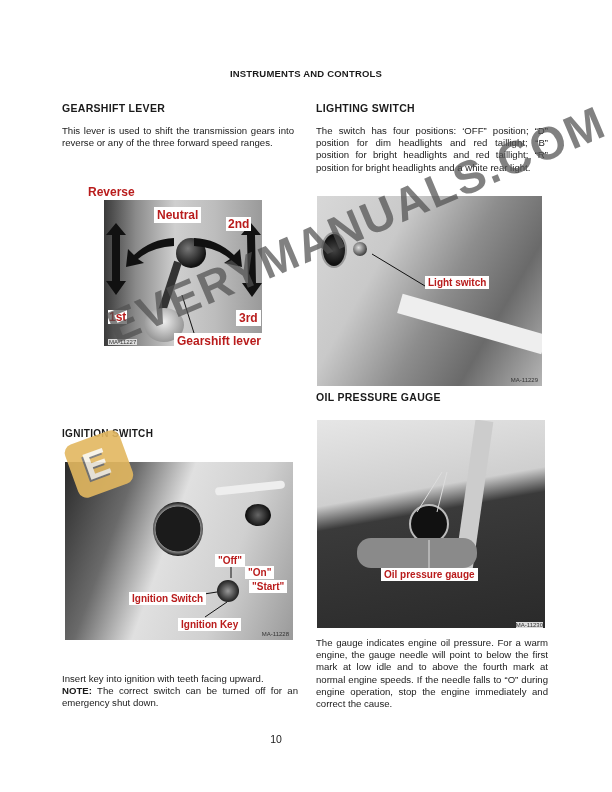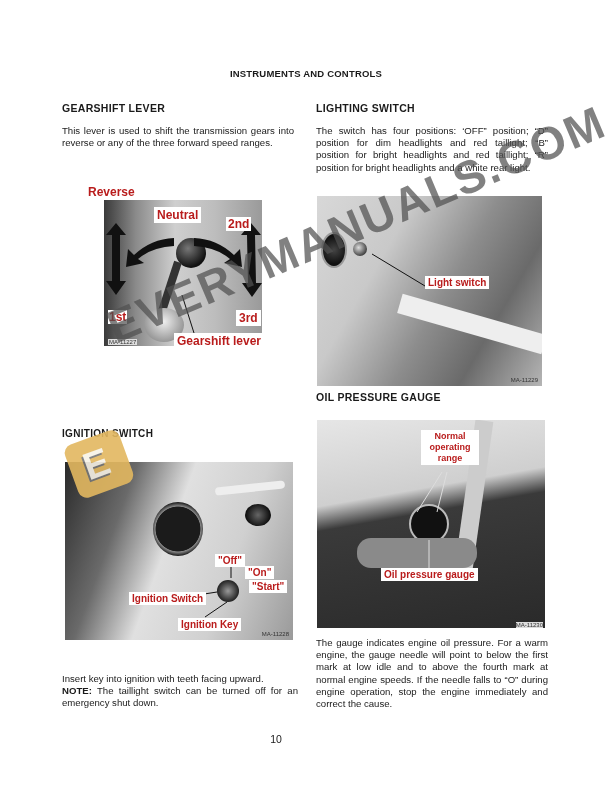--- a/index.html
+++ b/index.html
@@ -66,21 +66,20 @@
 <div class="abs heading" style="left:316px;top:391px;">OIL PRESSURE GAUGE</div>
 <div class="abs photo" style="left:317px;top:420px;width:228px;height:208px;background:linear-gradient(170deg,#e6e6e6 0%,#cfcfcf 35%,#3a3a3a 45%,#2a2a2a 100%);">
   <div class="abs" style="left:92px;top:84px;width:36px;height:36px;border-radius:50%;background:#111;border:2px solid #bbb;"></div>
   <div class="abs" style="left:148px;top:0;width:18px;height:150px;background:#ccc;transform:rotate(8deg);"></div>
   <div class="abs" style="left:40px;top:118px;width:120px;height:30px;background:#8a8a8a;border-radius:14px;"></div>
   <svg class="abs" style="left:0;top:0;" width="228" height="208">
     <line x1="125" y1="52" x2="100" y2="92" stroke="#ddd" stroke-width="1"></line>
     <line x1="130" y1="52" x2="120" y2="92" stroke="#ddd" stroke-width="1"></line>
     <line x1="112" y1="120" x2="112" y2="150" stroke="#ddd" stroke-width="1"></line>
   </svg>
-  <div class="abs callout" style="left:104px;top:10px;width:52px;font-size:9px;text-align:center;white-space:normal;line-height:11px;">Normal operating range</div>
   <div class="abs callout" style="left:64px;top:148px;font-size:10px;">Oil pressure gauge</div>
   <div class="abs figno" style="right:2px;bottom:0;background:#ddd;">MA-11230</div>
 </div>
 <div class="abs body-text" style="left:316px;top:637px;width:232px;">The gauge indicates engine oil pressure. For a warm engine, the gauge needle will point to below the first mark at low idle and to above the fourth mark at normal engine speeds. If the needle falls to “O” during engine operation, stop the engine immediately and correct the cause.</div>
 
 <div class="abs heading" style="left:62px;top:428px;font-size:10px;">IGNITION SWITCH</div>
 <div class="abs photo" style="left:65px;top:462px;width:228px;height:178px;background:linear-gradient(110deg,#2a2a2a 0%,#6a6a6a 25%,#e0e0e0 45%,#d0d0d0 70%,#9a9a9a 100%);">
   <div class="abs" style="left:88px;top:40px;width:50px;height:54px;border-radius:50%;background:radial-gradient(circle,#1b1b1b 60%,#888 62%,#222 72%);"></div>
   <div class="abs" style="left:180px;top:42px;width:26px;height:22px;border-radius:50%;background:radial-gradient(circle,#666,#111 70%);"></div>
   <div class="abs" style="left:150px;top:22px;width:70px;height:8px;background:#eee;border-radius:4px;transform:rotate(-6deg);"></div>
@@ -91,20 +90,20 @@
     <line x1="166" y1="104" x2="166" y2="116" stroke="#111" stroke-width="1"></line>
   </svg>
   <div class="abs callout" style="left:150px;top:92px;font-size:10px;">"Off"</div>
   <div class="abs callout" style="left:180px;top:104px;font-size:10px;">"On"</div>
   <div class="abs callout" style="left:184px;top:118px;font-size:10px;">"Start"</div>
   <div class="abs callout" style="left:64px;top:130px;font-size:10px;">Ignition Switch</div>
   <div class="abs callout" style="left:113px;top:156px;font-size:10px;">Ignition Key</div>
   <div class="abs figno" style="right:4px;bottom:3px;">MA-11228</div>
 </div>
 <div class="abs body-text" style="left:62px;top:663px;width:236px;margin-top:10px;">Insert key into ignition with teeth facing upward.</div>
-<div class="abs body-text" style="left:62px;top:685px;width:236px;"><b>NOTE:</b><span> The taillight switch can be turned off for an emergency shut down.</span></div>
+<div class="abs body-text" style="left:62px;top:685px;width:236px;"><b>NOTE:</b><span> The correct switch can be turned off for an emergency shut down.</span></div>
 
 <div class="abs page-number">10</div>
 
 <div class="abs wm-logo">
     <span>E</span>
   </div>
 <div class="abs watermark">EVERYMANUALS.COM</div>
 
 </body></html>

